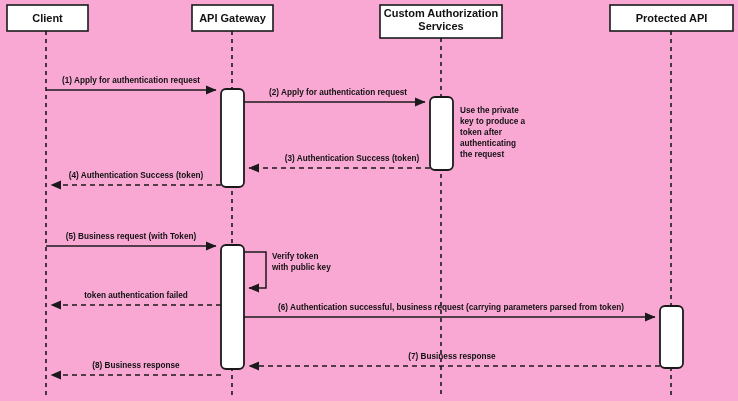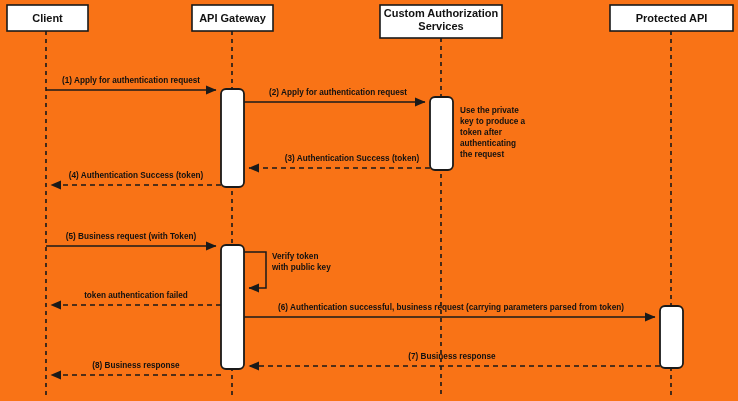--- a/index.html
+++ b/index.html
@@ -8,21 +8,21 @@
     padding: 0;
     background: #ffffff;
   }
   body {
     font-family: "Liberation Sans", sans-serif;
   }
   #diagram-root {
     position: relative;
     width: 738px;
     height: 401px;
-    background: #f97316;
+    background: #f9a8d4;
     overflow: hidden;
   }
   #seq-svg {
     position: absolute;
     left: 0;
     top: 0;
     width: 738px;
     height: 401px;
   }
   .participant-box {

